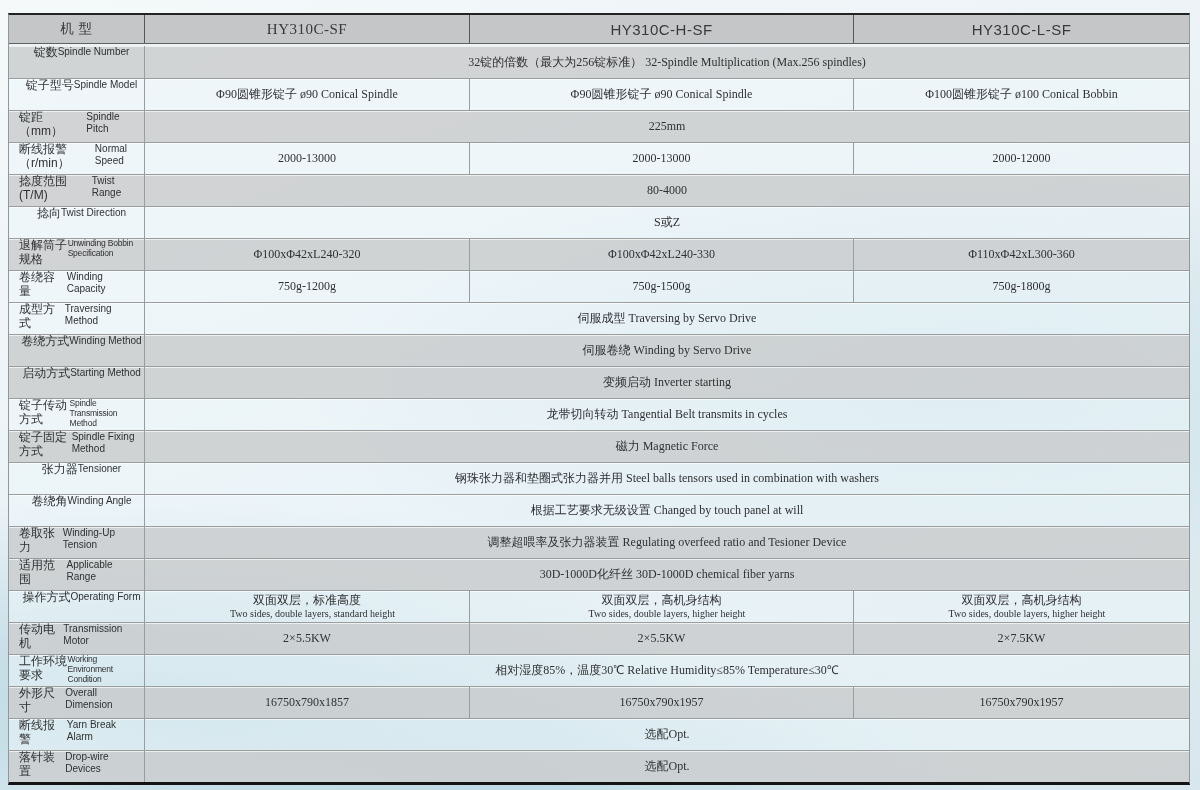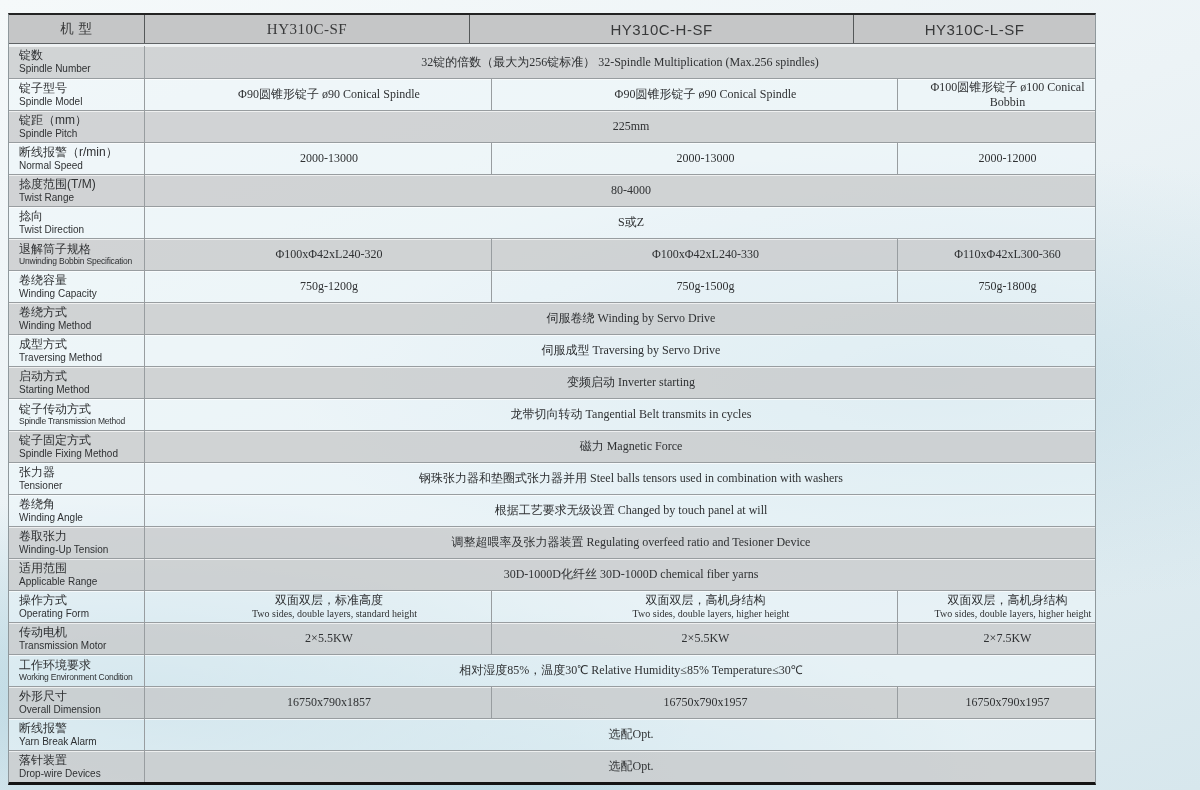--- a/index.html
+++ b/index.html
@@ -8,21 +8,21 @@
     font-family: "Liberation Sans", "DejaVu Sans", sans-serif;
     color:#2f3133;
     background:
       radial-gradient(900px 320px at 12% 88%, rgba(140,190,208,0.50), rgba(140,190,208,0) 62%),
       radial-gradient(1100px 380px at 78% 48%, rgba(165,205,220,0.35), rgba(165,205,220,0) 60%),
       radial-gradient(700px 260px at 45% 99%, rgba(150,198,214,0.40), rgba(150,198,214,0) 65%),
       linear-gradient(160deg, #f5f9fa 0%, #ecf3f6 40%, #d7e7ed 100%);
     overflow:hidden;
   }
   .spec-table {
-    position:absolute; left:8px; top:13px; width:1088px;
+    position:absolute; left:8px; top:13px; width:1182px;
     border-top:2px solid #232323;
     border-bottom:3px solid #141414;
     border-left:1px solid #8f989c;
     border-right:1px solid #8f989c;
   }
   
   .thead {
     display:flex; height:29px;
     background:#c5c6c7;
     border-bottom:1px solid #606365;
@@ -34,26 +34,26 @@
   .th.label { width:136px; border-right:1px solid #555859; font-size:13.5px; }
   .th.c1 { width:325px; border-right:1px solid #555859;font-family:Liberation Serif, serif; }
   .th.c2 { width:384px; border-right:1px solid #555859; }
   .th.c3 { flex:1; }
   .head-divider { height:2px; background:#1a1a1a; border-top:2px solid #eef2f4; }
   
   .row {
     display:flex; height:32px;
     box-shadow: inset 0 1px 0 rgba(255,255,255,0.65);
   }
-  .row + .row { border-top:1px solid #989da0;gap:22px; }
+  .row + .row { border-top:1px solid #989da0; }
   .row.gray  { background:rgba(204,206,207,0.88); }
   .row.light { background:rgba(236,246,249,0.55); }
   .label-cell {
     width:136px; padding-left:10px;
-    display:flex; flex-direction:column; justify-content:center;
+    display:flex; flex-direction:row; justify-content:center;
     border-right:1px solid #989da0;
     line-height:1.15;
   }
   .label-zh { font-size:12px; }
   .label-en { font-size:10px; }
   .label-en.condensed { font-size:8.5px; letter-spacing:-0.2px; }
   .cell {
     display:flex; flex-direction:column; justify-content:center; 
     text-align:center; line-height:1.2;font-family:Liberation Serif, serif;
   }
@@ -165,36 +165,36 @@
         <div class="cell c1">
           <span class="main">750g-1200g</span>
         </div>
         <div class="cell c2">
           <span class="main">750g-1500g</span>
         </div>
         <div class="cell c3">
           <span class="main">750g-1800g</span>
         </div>
       </div>
+      <div class="row light">
+        <div class="label-cell">
+          <span class="label-zh">成型方式</span>
+          <span class="label-en">Traversing Method</span>
+        </div>
+        <div class="cell span">
+          <span class="main">伺服成型 Traversing by Servo Drive</span>
+        </div>
+      </div>
       <div class="row gray">
         <div class="label-cell">
           <span class="label-zh">卷绕方式</span>
           <span class="label-en">Winding Method</span>
         </div>
         <div class="cell span">
           <span class="main">伺服卷绕  Winding by Servo Drive</span>
-        </div>
-      </div>
-      <div class="row light">
-        <div class="label-cell">
-          <span class="label-zh">成型方式</span>
-          <span class="label-en">Traversing Method</span>
-        </div>
-        <div class="cell span">
-          <span class="main">伺服成型 Traversing by Servo Drive</span>
         </div>
       </div>
       <div class="row gray">
         <div class="label-cell">
           <span class="label-zh">启动方式</span>
           <span class="label-en">Starting Method</span>
         </div>
         <div class="cell span">
           <span class="main">变频启动  Inverter starting</span>
         </div>

